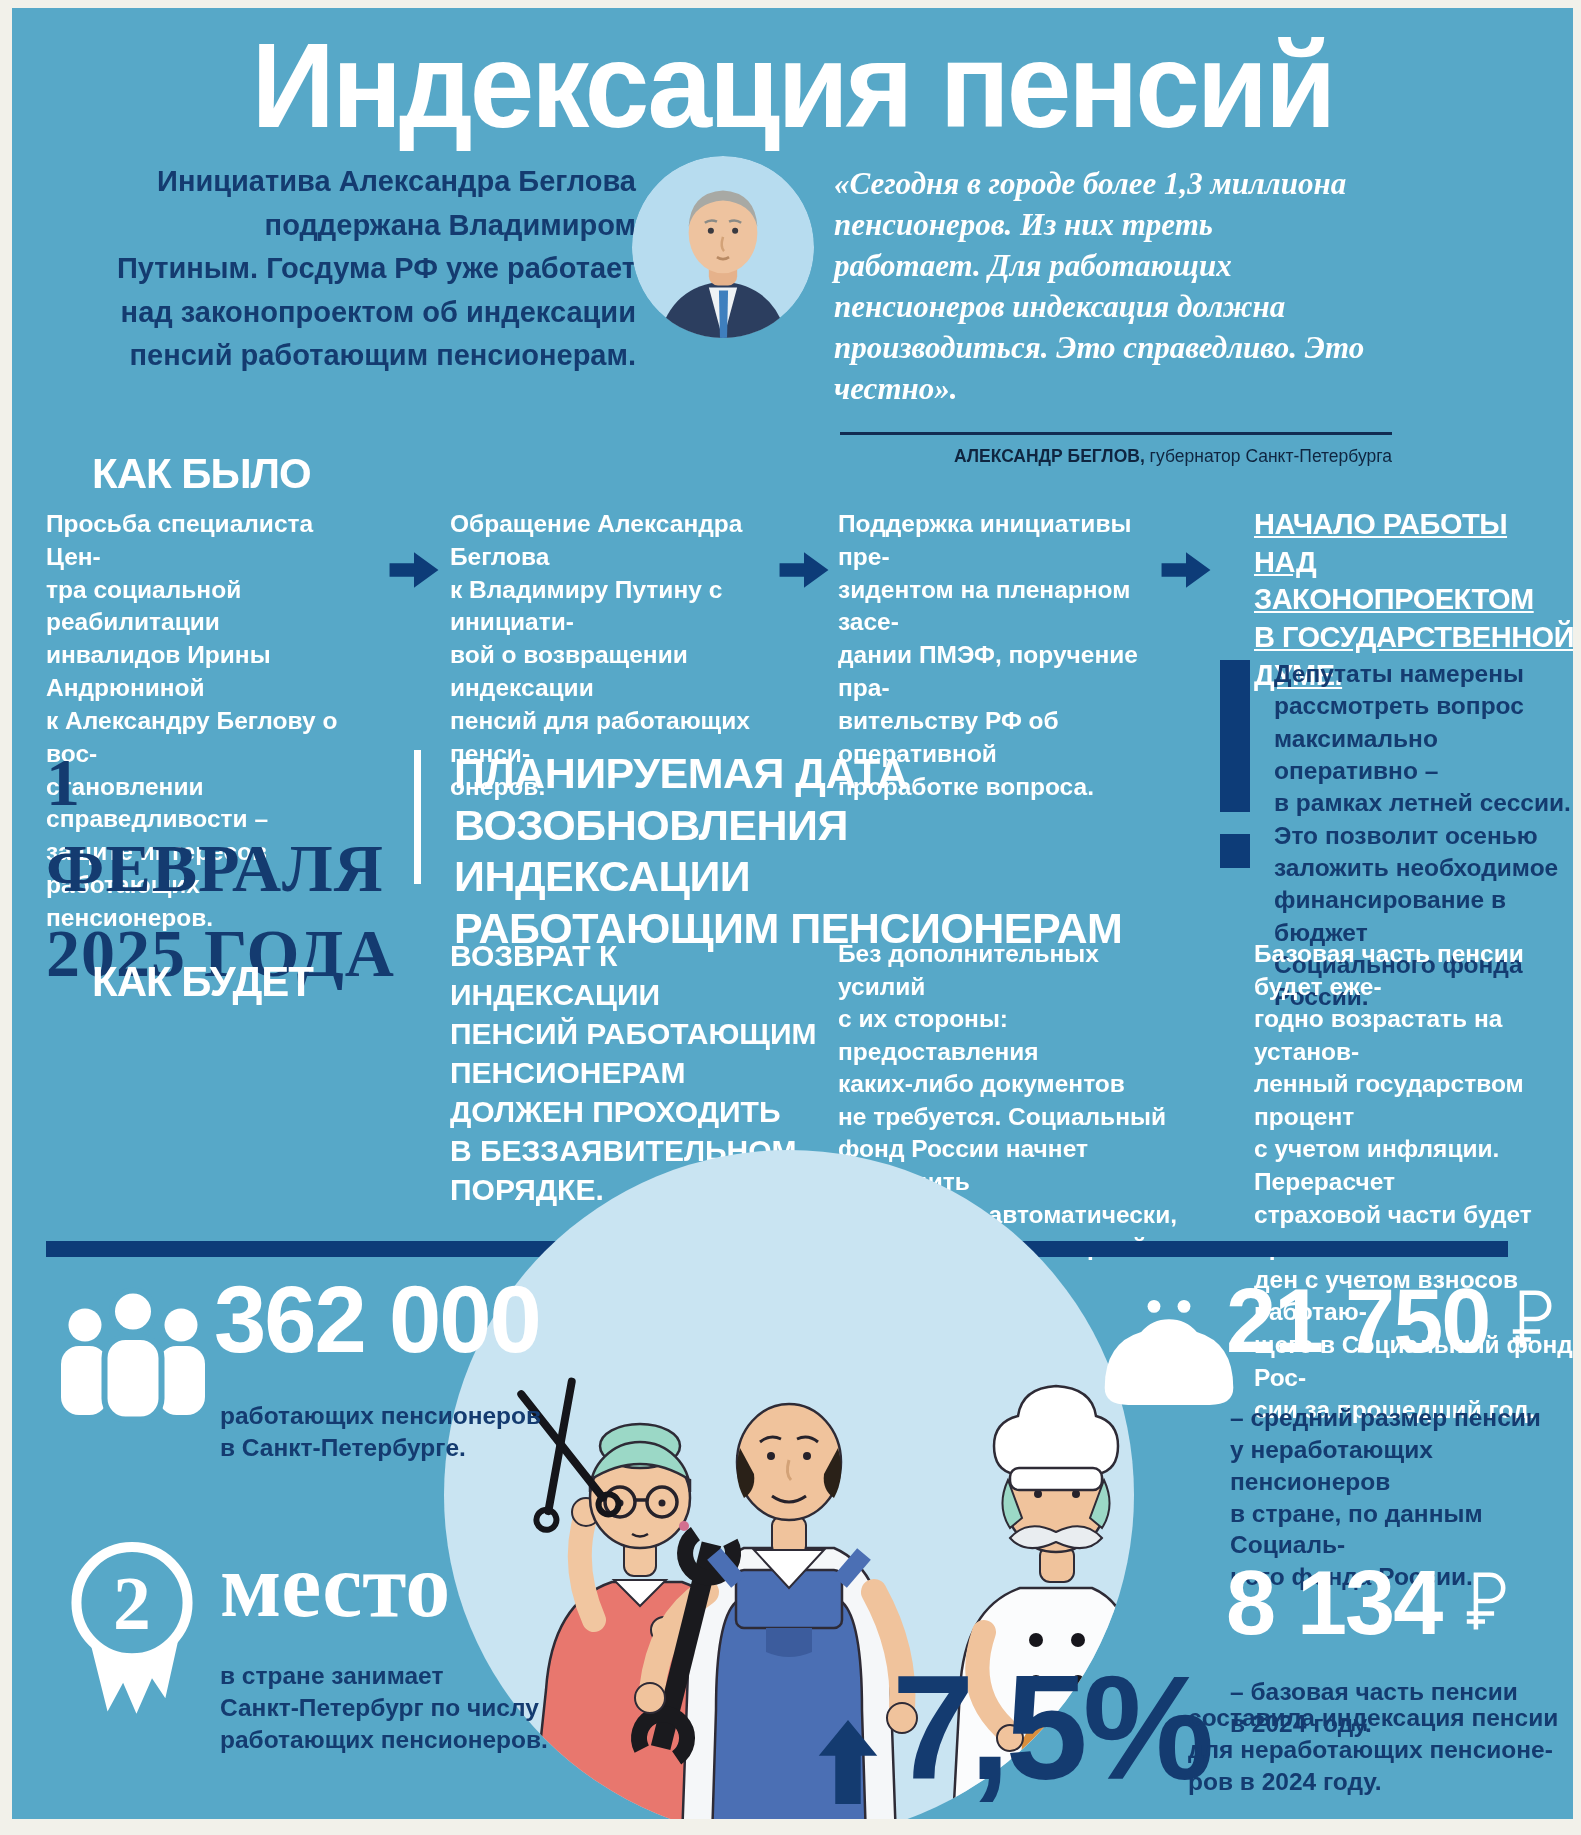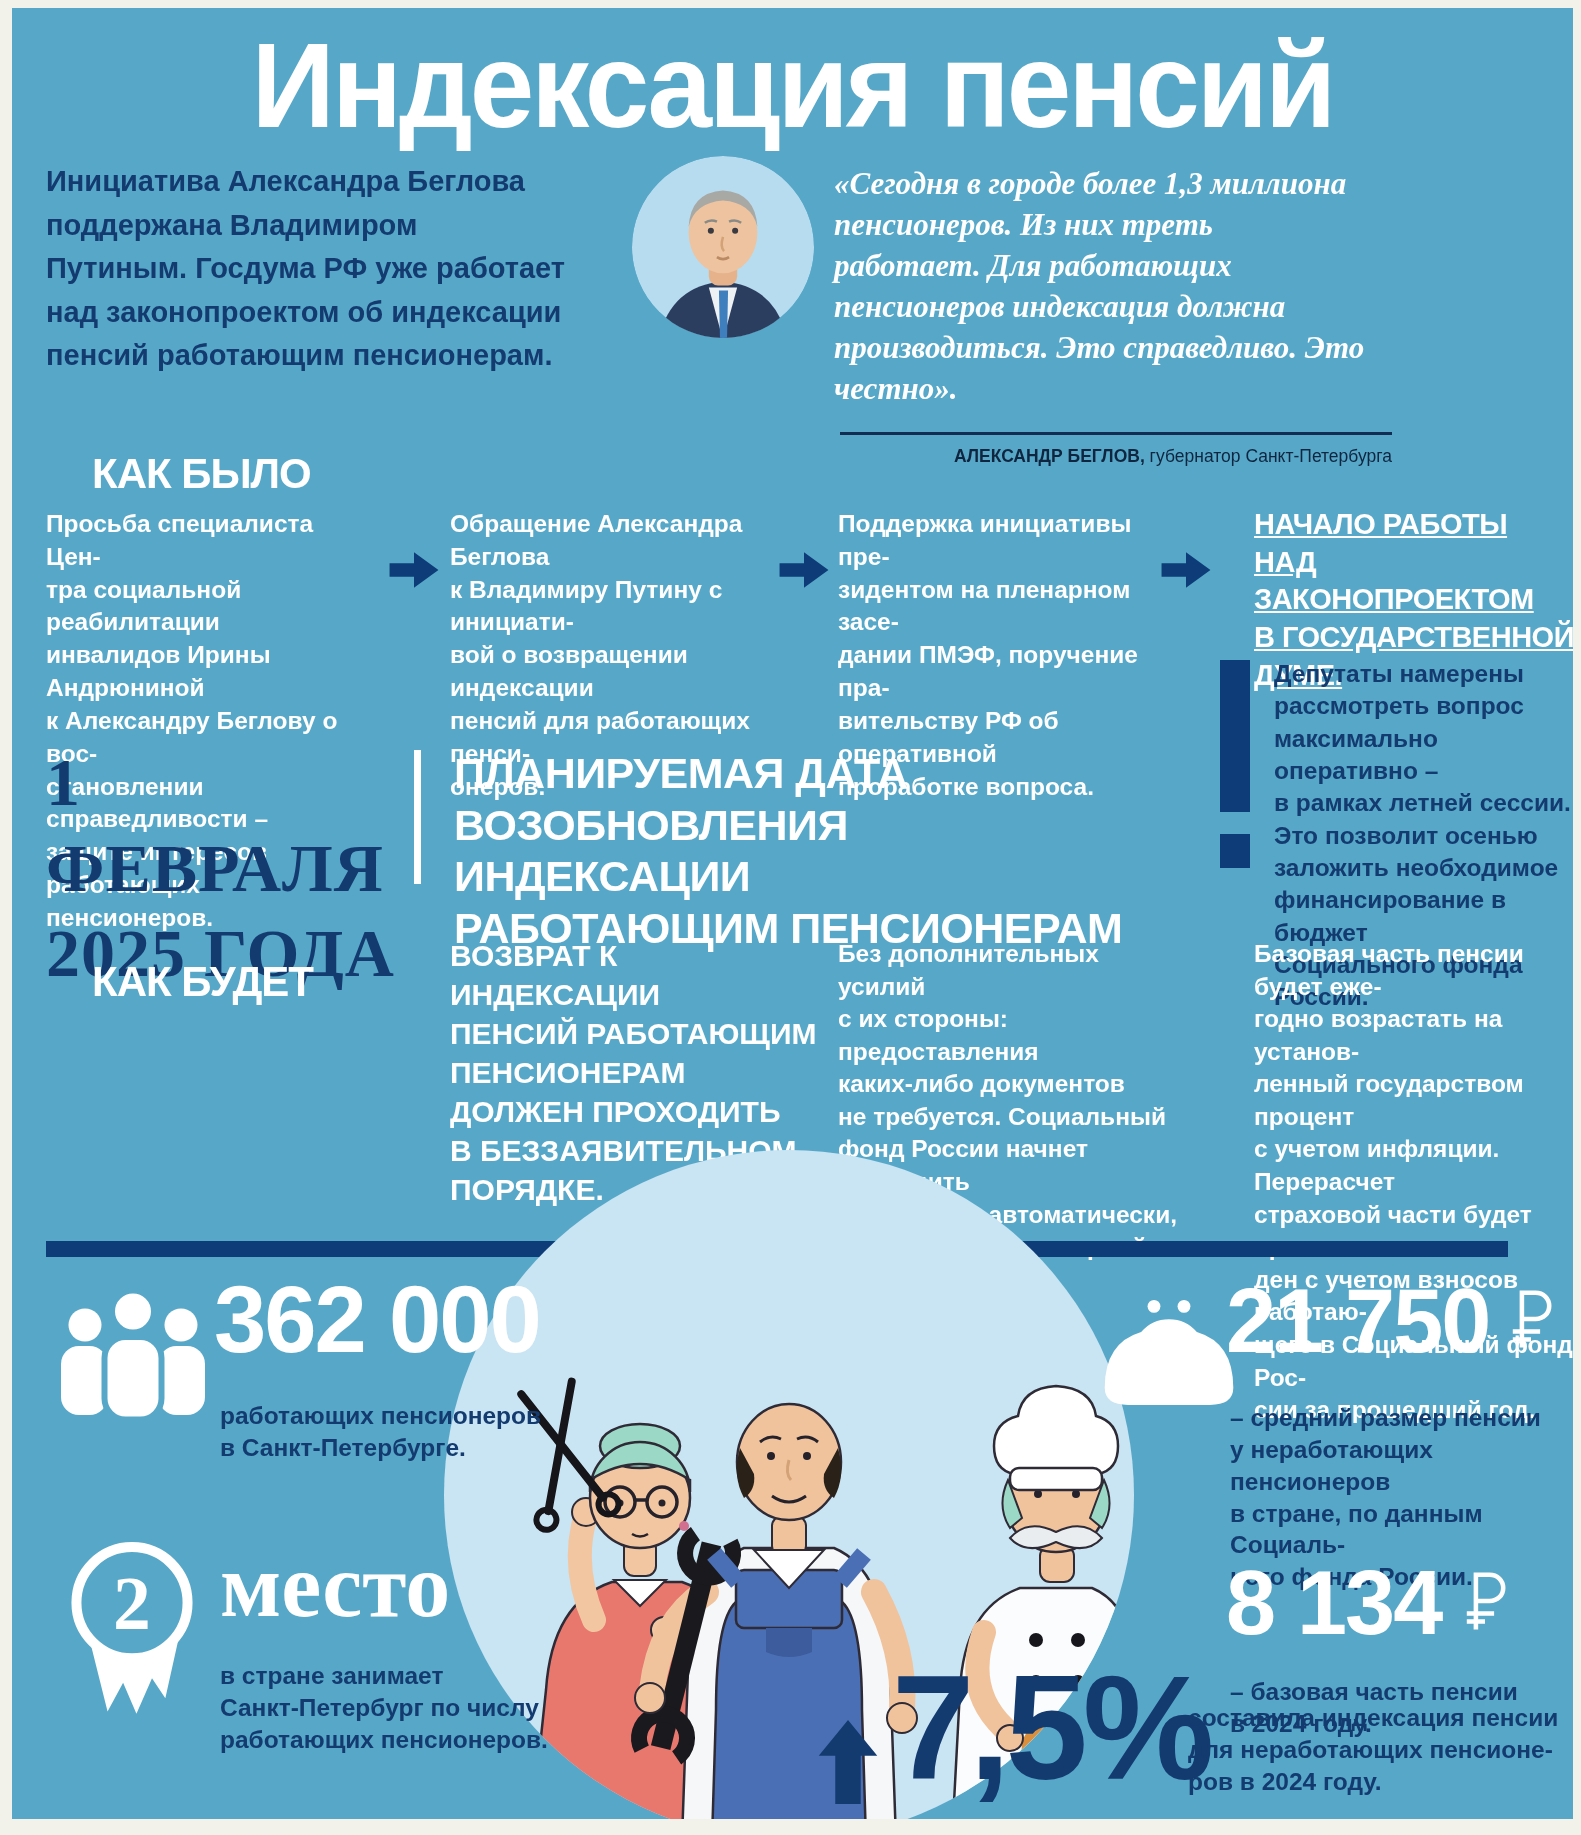--- a/index.html
+++ b/index.html
@@ -12,21 +12,21 @@
   }
   html,body{margin:0;padding:0;background:#e8e7e0;}
   #page{position:relative;width:1581px;height:1835px;background:var(--frame);overflow:hidden;
         font-family:"Liberation Sans", sans-serif;}
   #canvas{position:absolute;left:12px;top:8px;width:1561px;height:1811px;background:var(--bg);overflow:hidden;}
   .abs{position:absolute;}
   .pre{white-space:pre-line;}
 
   .main-title{left:0;top:10px;width:100%;text-align:center;font-size:116px;font-weight:800;
               letter-spacing:-3px;color:var(--white);transform:scaleY(1.04);}
-  .intro{left:34px;top:152px;width:590px;font-size:29px;font-weight:700;line-height:1.5;color:var(--navy);}
+  .intro{left:34px;top:152px;width:590px;font-size:29px;font-weight:700;line-height:1.5;color:var(--navy);text-align:right;}
   .photo-wrap{left:620px;top:148px;width:182px;height:182px;border-radius:50%;overflow:hidden;}
   .quote{left:822px;top:156px;width:610px;font-family:"Liberation Serif",serif;font-style:italic;
          font-weight:700;font-size:31px;line-height:1.32;color:var(--white);}
   .quote-rule{left:828px;top:424px;width:552px;height:3px;background:#122c52;}
   .attrib{left:820px;top:438px;width:560px;text-align:right;font-size:17.5px;color:#0f2540;}
   .attrib .nm{font-weight:700;}
 
   .sec-h{font-size:42px;font-weight:800;color:var(--white);letter-spacing:-1px;margin-left:32px;}
   .step{font-size:24.5px;font-weight:700;color:var(--white);line-height:1.34;}
   .step4{font-size:29px;font-weight:800;color:var(--white);line-height:1.3;letter-spacing:-0.5px;}

